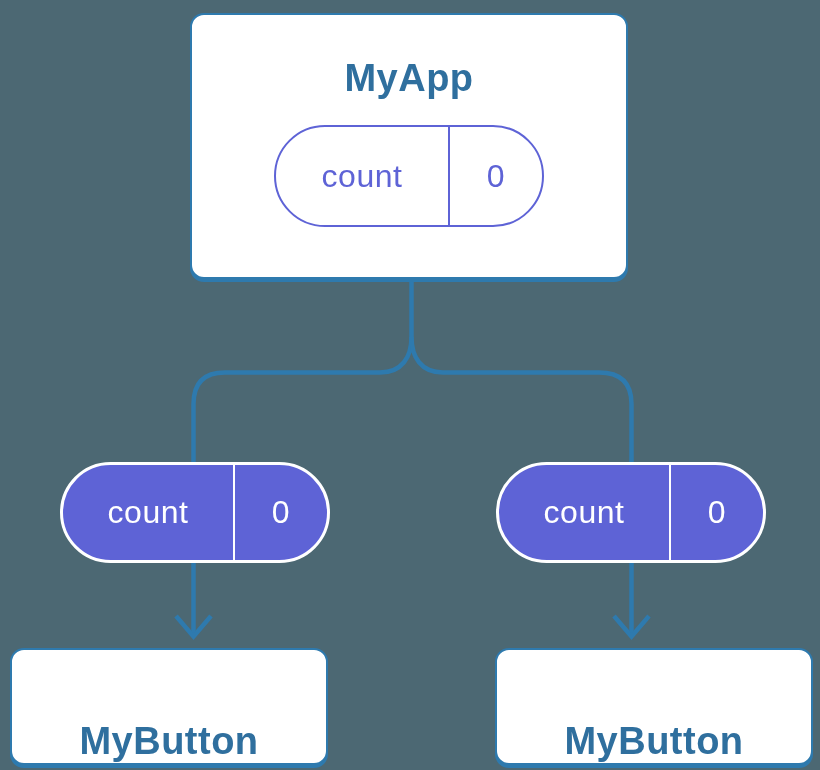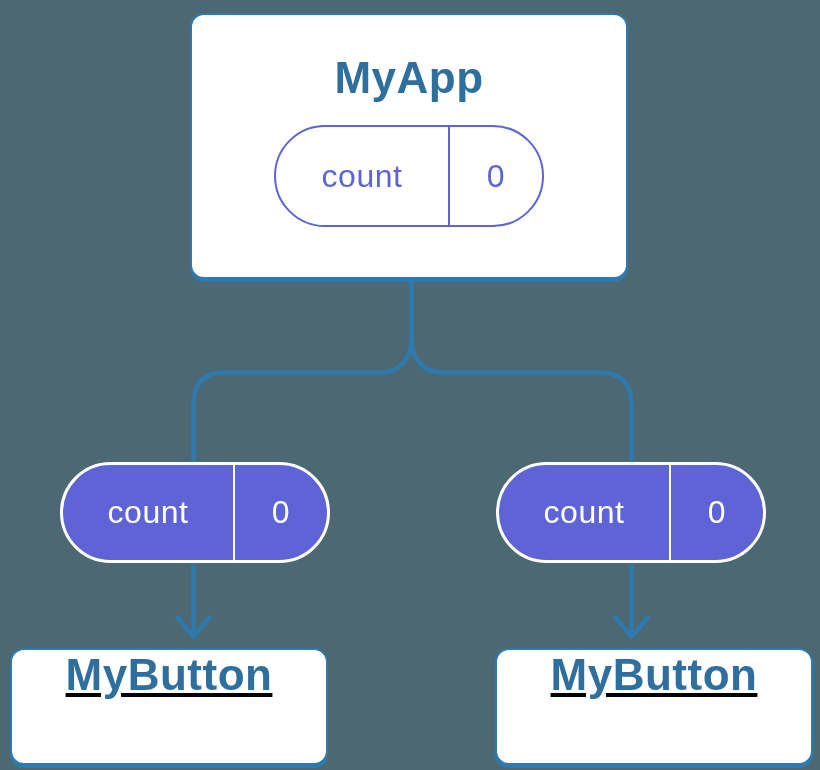--- a/index.html
+++ b/index.html
@@ -25,32 +25,32 @@
   .card {
     position:absolute; z-index:1;
     box-sizing:border-box;
     background: var(--card_bg, #FFFFFF);
     border:2px solid var(--connector, #2E7AAE);
     border-radius:14px;
     box-shadow: 0 3px 0 var(--connector, #2E7AAE);
   }
   .card-title {
     color: var(--card_text, #2F6F9E);
-    font-size:44px;
+    font-size:38px;
     font-weight:700;
     letter-spacing:0.5px;
   }
   .root-card {
     left:190px; top:13px; width:438px; height:266px;
     display:flex; flex-direction:column; align-items:center;
   }
   .root-card .card-title { margin-top:40px; line-height:46px; }
   .child-card {
     width:318px; height:117px; top:648px;
-    display:flex; align-items:flex-start; justify-content:center;text-decoration:underline;
+    display:flex; align-items:flex-end; justify-content:center;
   }
   .child-card.left  { left:10px; }
   .child-card.right { left:495px; }
   .pill {
     box-sizing:border-box;
     display:flex; align-items:stretch;
     font-size:32px;
     letter-spacing:0.5px;
   }
   .pill .pill-section {

